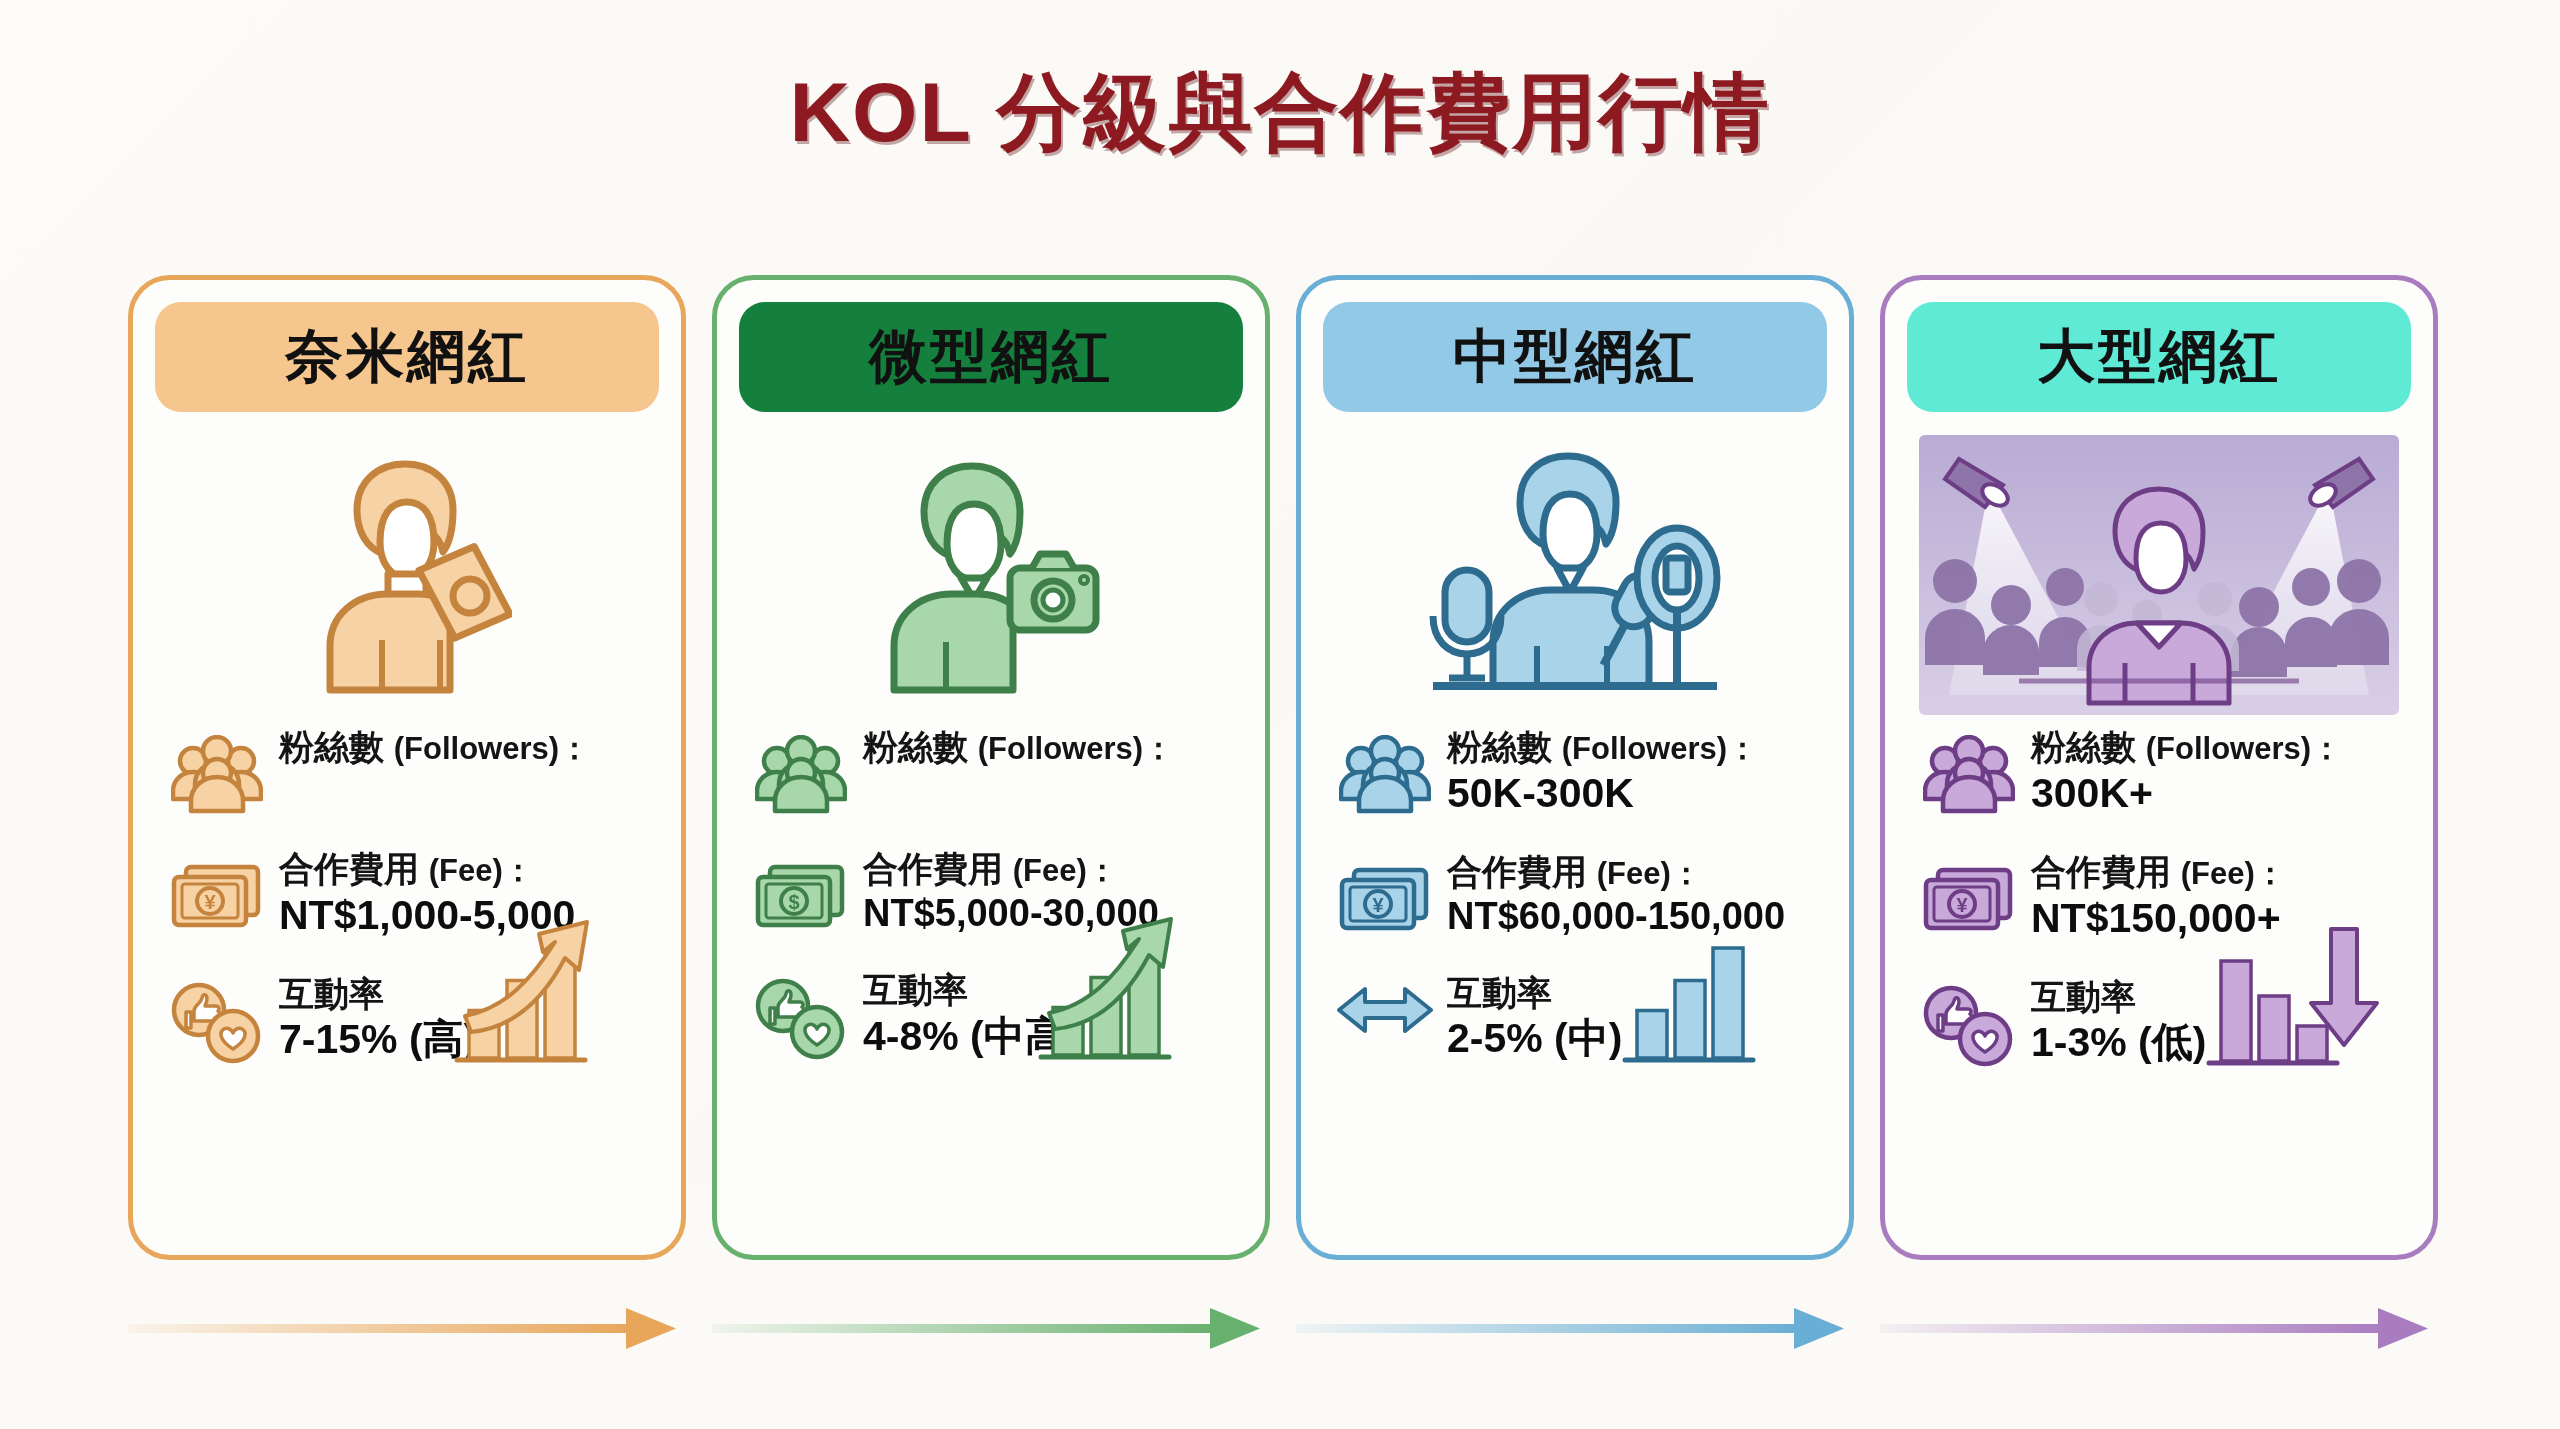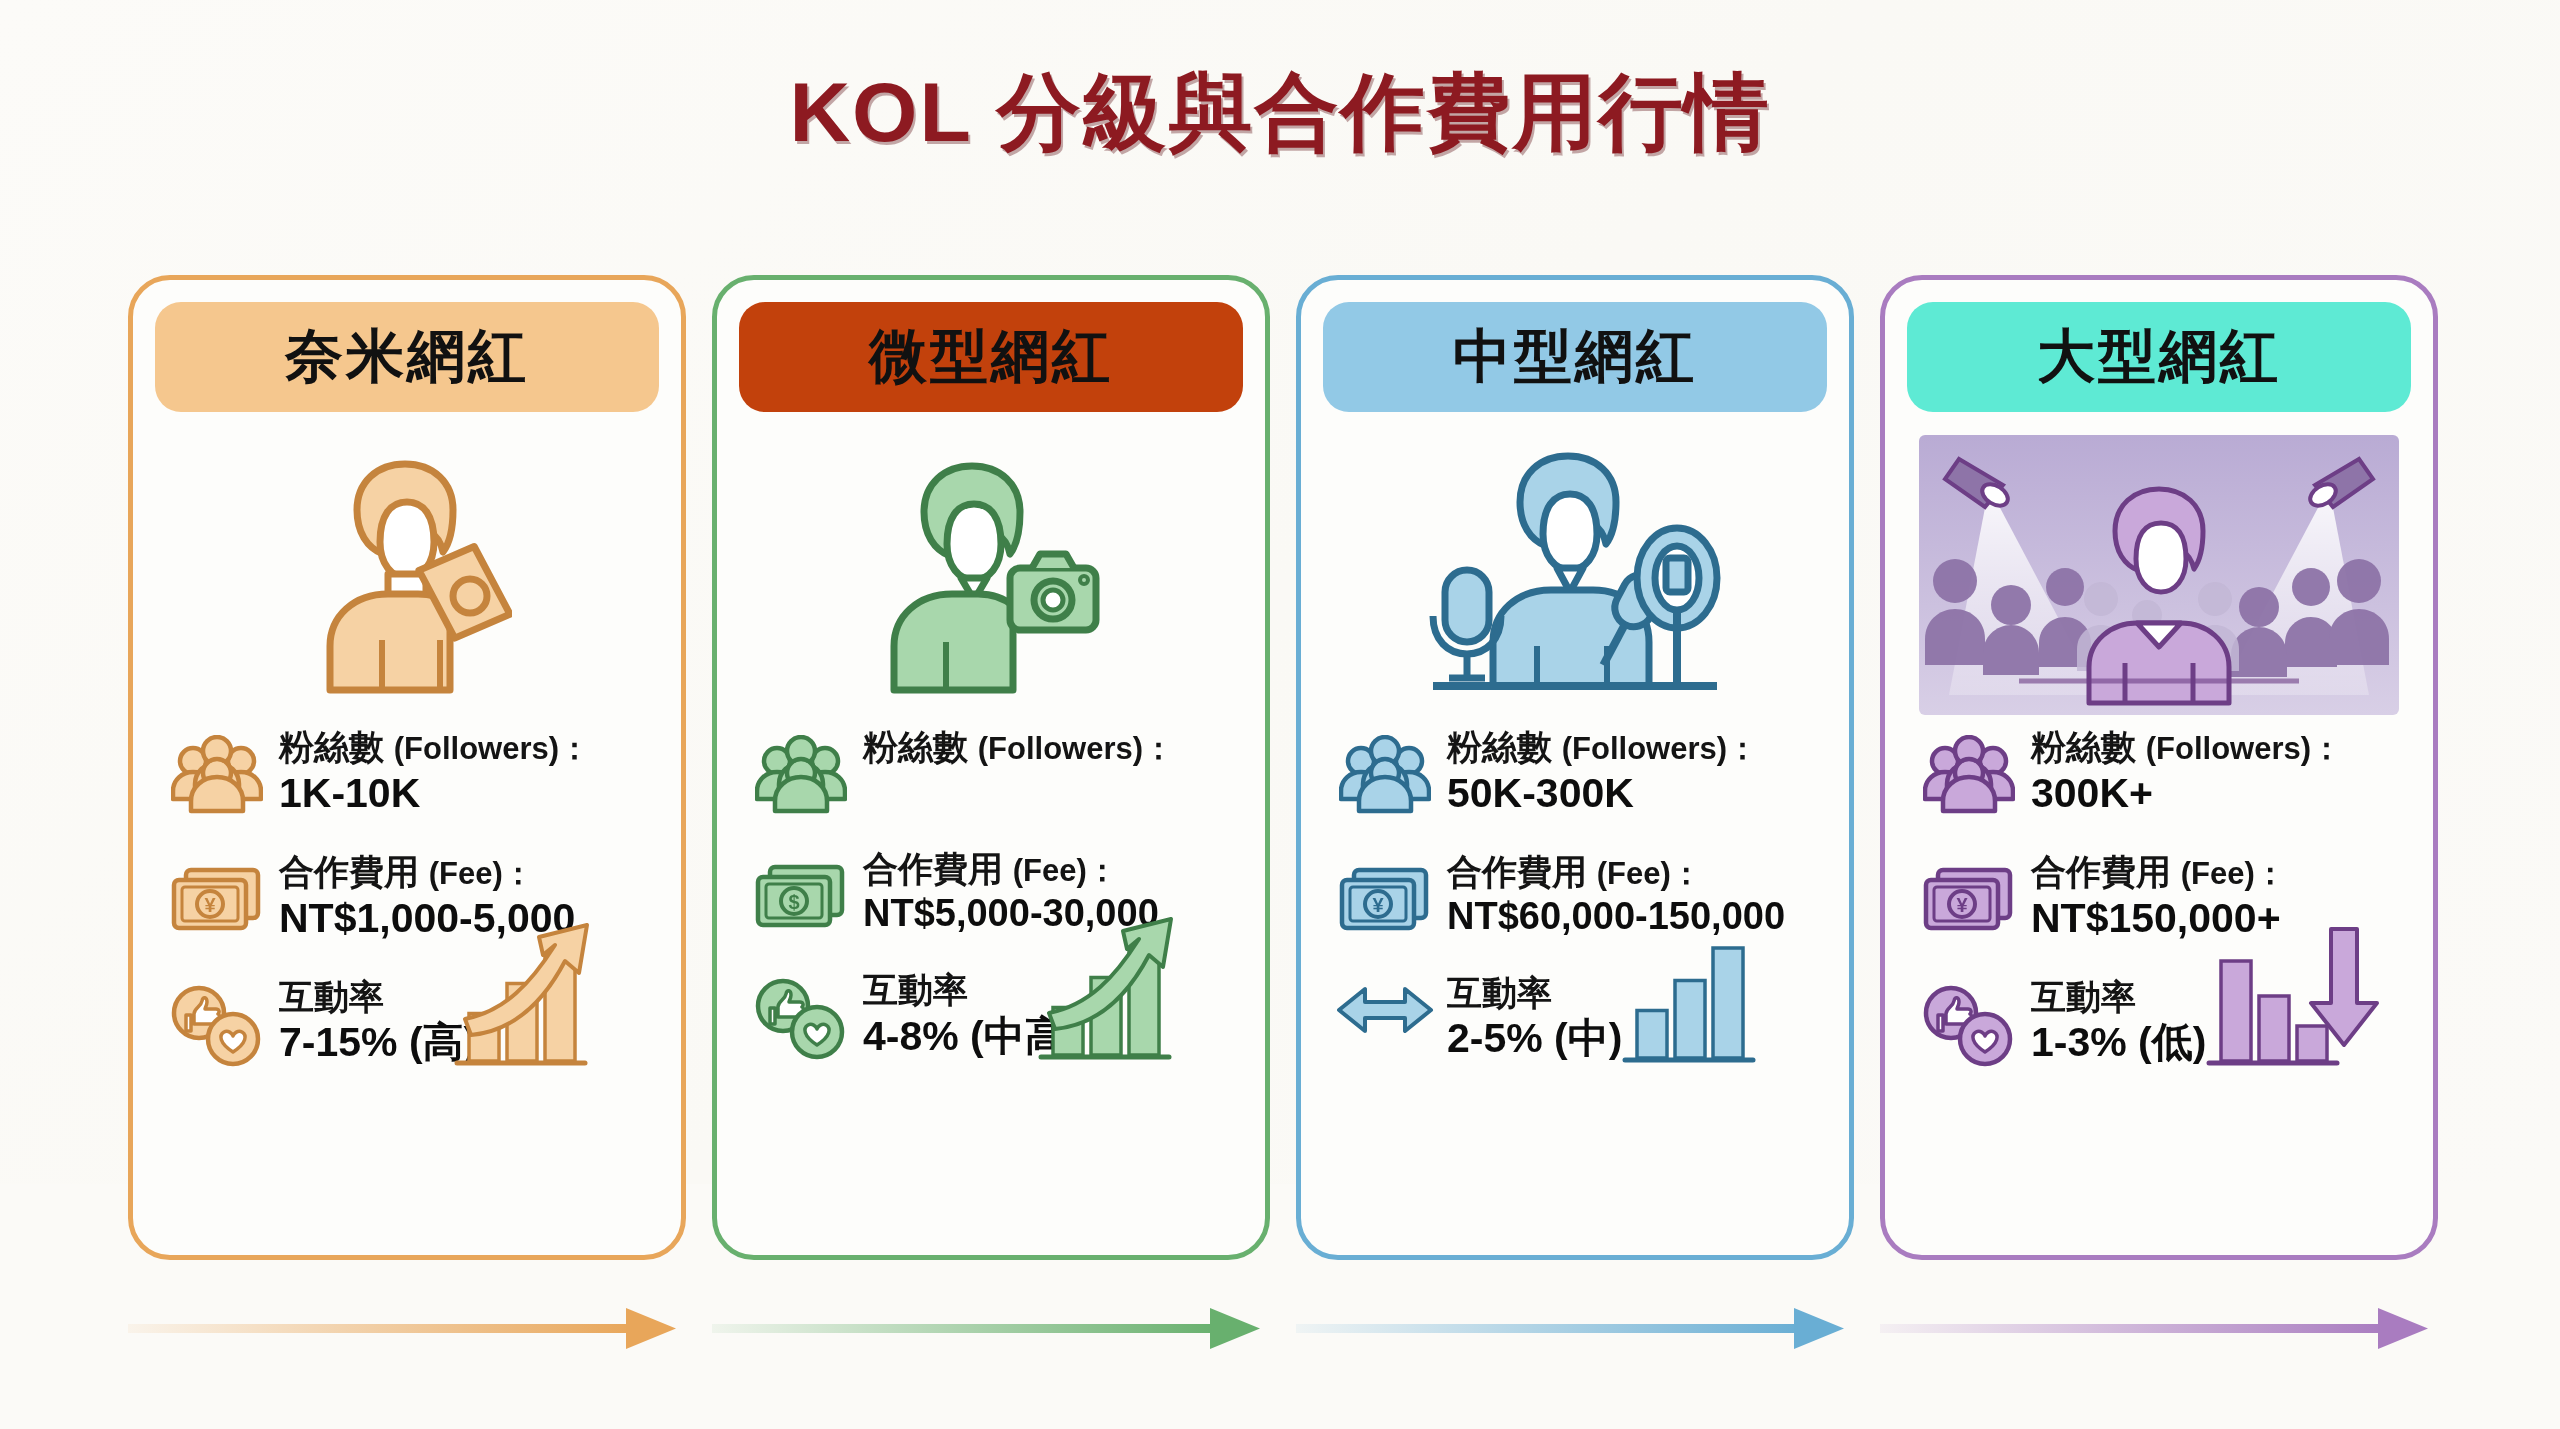--- a/index.html
+++ b/index.html
@@ -111,21 +111,20 @@
                   <path d="M50 64v-8c0-11 9-19 20-19s20 8 20 19v8z"></path>
 <circle cx="46" cy="16" r="14"></circle>
                   <path d="M24 58v-9c0-12 10-21 22-21s22 9 22 21v9z"></path>
 <circle cx="46" cy="38" r="14"></circle>
                   <path d="M20 76v-10c0-14 12-24 26-24s26 10 26 24v10z"></path>
 </g>
               </svg>
             </div>
       <div class="row-text">
         <div class="row-label"><span>粉絲數</span> <span class="en">(Followers)：</span></div>
-        <div class="row-value">1K-10K</div>
       </div>
     </div>
 
     <div class="row">
       <div class="row-icon">
               <svg width="94" height="74" viewBox="0 0 94 74">
 <g fill="#f6d2a4" stroke="#c5843d" stroke-width="4.5" stroke-linejoin="round">
 <rect x="16" y="10" width="72" height="48" rx="5"></rect>
 <rect x="4" y="20" width="72" height="48" rx="5"></rect>
 <rect x="12" y="27" width="56" height="34" rx="3" fill="none" stroke-width="3"></rect>
@@ -160,21 +159,21 @@
                 <rect x="56" y="60.5" width="30" height="77.5" fill="#f6d2a4" stroke="#c5843d" stroke-width="3.5"></rect>
                 <rect x="94" y="28" width="30" height="110" fill="#f6d2a4" stroke="#c5843d" stroke-width="3.5"></rect>
                 <path d="M6 140h128" stroke="#c5843d" stroke-width="5" fill="none" stroke-linecap="round"></path>
 <path d="M14 96 C54 88 80 60 104 22 L92 32 L88 14 L136 2 L128 50 L114 38 C92 80 62 108 20 112 Z" fill="#f6d2a4" stroke="#c5843d" stroke-width="4" stroke-linejoin="round"></path>
               </svg></div>
     </div>
 
   </div>
       </div>
       <div class="card" style="border-color: rgb(104, 176, 110);">
-  <div class="badge" style="background:#c2410c">
+  <div class="badge" style="background:#15803d">
     <span>微型網紅</span>
   </div>
 
   <div class="hero">
           <svg width="230" height="250" viewBox="0 0 230 250">
 <g fill="#a8d7ac" stroke="#3f7f49" stroke-width="7" stroke-linejoin="round">
 <path d="M48 62c0-28 20-46 48-46s48 18 48 46c0 20-4 34-10 42-4-20-20-26-36-22-14 4-22 14-24 24-16-6-26-22-26-44z"></path>
 <path d="M71 94c0-26 10-40 27-40s27 14 27 40c0 22-12 36-27 36S71 116 71 94z" fill="#fff"></path>
 <path d="M85 128l13 22 13-22z" fill="#fff"></path>
 <path d="M18 240v-44c0-30 24-52 58-52h26c14 0 26 4 35 12v84z"></path>

